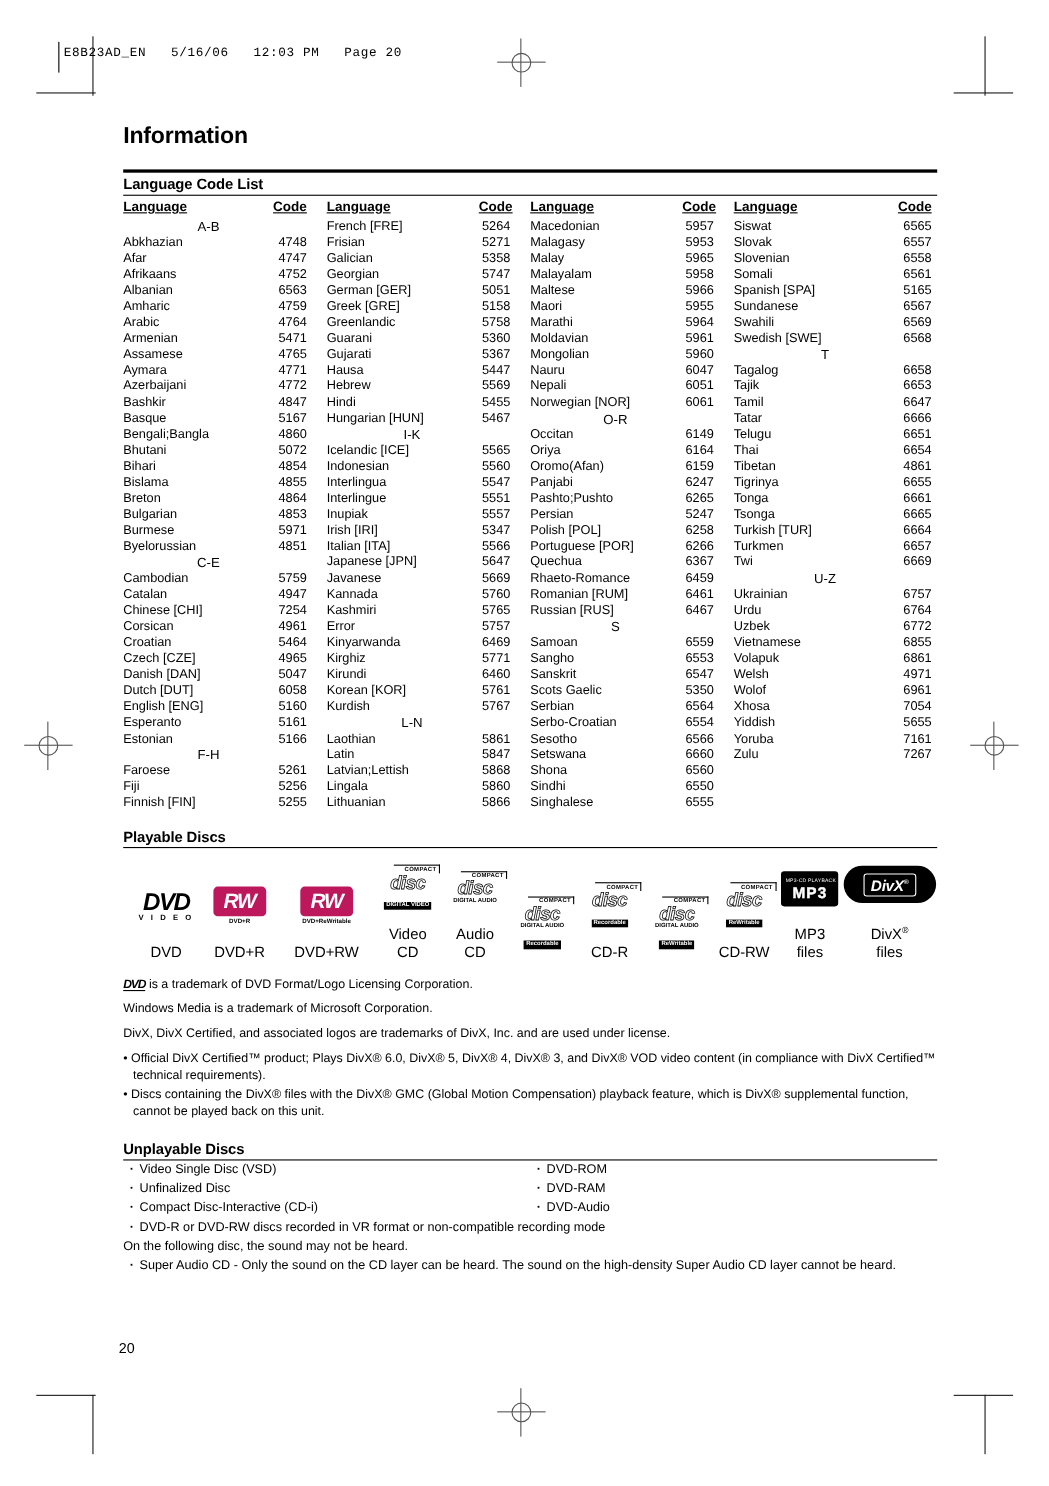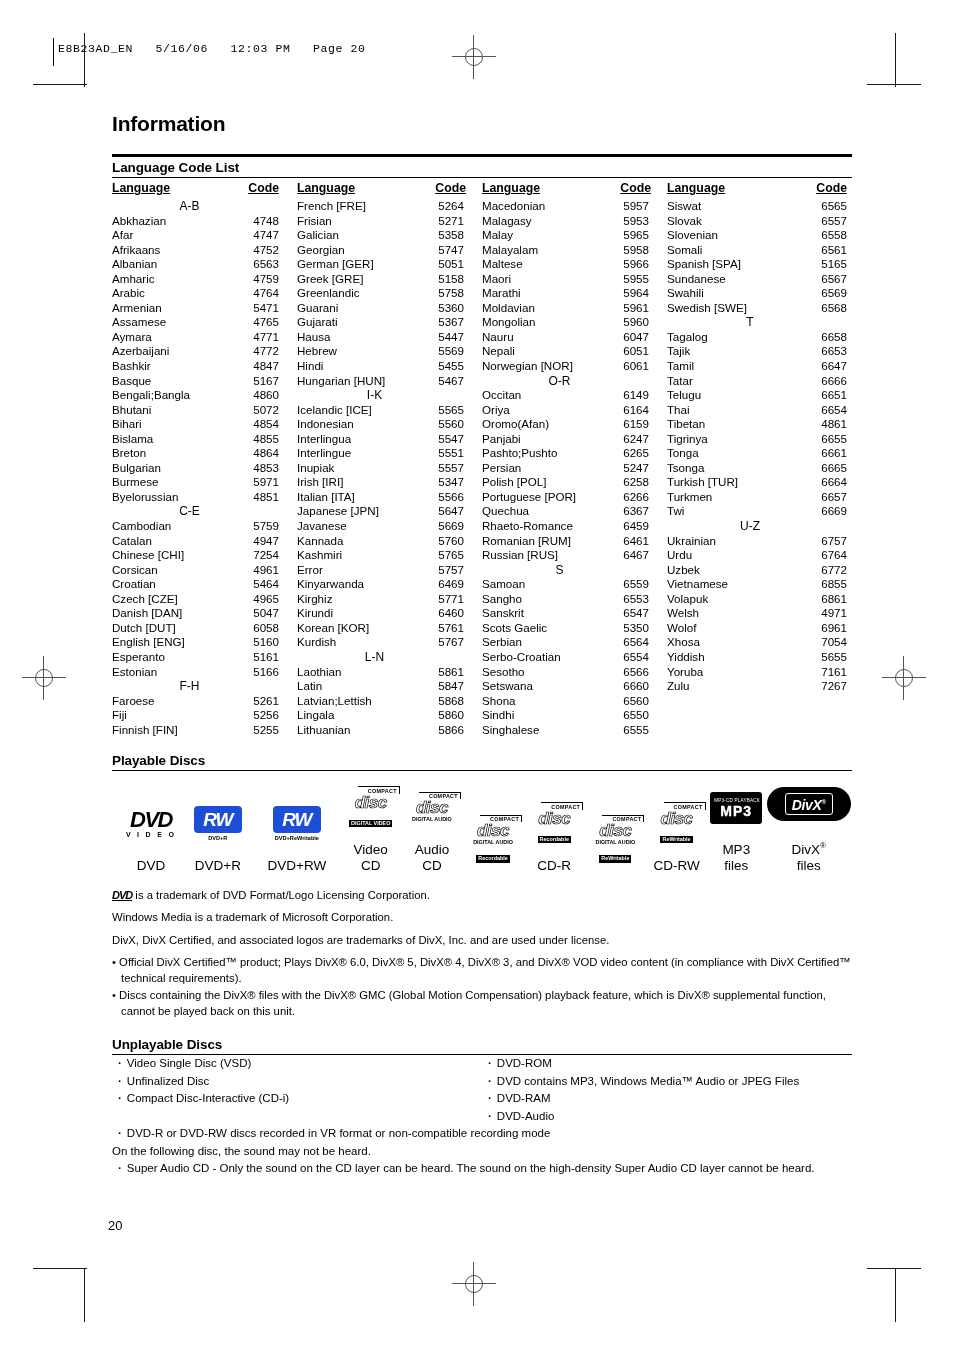--- a/index.html
+++ b/index.html
@@ -139,21 +139,21 @@
     letter-spacing: -1.5px; line-height: 20px;
     font-family: "Liberation Sans", sans-serif;
   }
   .logo-dvdvideo .vid {
     font-size: 7px; font-weight: bold; letter-spacing: 2.3px; margin-top: 1px;
   }
 
   
   .logo-rw { text-align: center; }
   .logo-rw .badge {
-    background: #1d4ed8; color: #fff;
+    background: #be185d; color: #fff;
     font-size: 19px; font-weight: bold; font-style: italic;
     letter-spacing: -1px;
     padding: 4px 9px 4px 9px;
     border-radius: 4px;
     display: inline-block;
     line-height: 19px;
   }
   .logo-rw .sub {
     font-size: 5.6px; font-weight: bold; margin-top: 2px; letter-spacing: 0px;
   }
@@ -1017,21 +1017,20 @@
 
 
     <div class="two-col-list">
       <div class="col" id="unplay-left">
           <div class="item">Video Single Disc (VSD)</div>
           <div class="item">Unfinalized Disc</div>
           <div class="item">Compact Disc-Interactive (CD-i)</div>
         </div>
       <div class="col" id="unplay-right">
           <div class="item">DVD-ROM</div>
-          <div class="item">DVD contains MP3, Windows Media™ Audio or JPEG Files</div>
           <div class="item">DVD-RAM</div>
           <div class="item">DVD-Audio</div>
         </div>
     </div>
 
     <div class="wide-item">DVD-R or DVD-RW discs recorded in VR format or non-compatible recording mode</div>
     <div class="plain-line">On the following disc, the sound may not be heard.</div>
     <div class="wide-item">Super Audio CD - Only the sound on the CD layer can be heard. The sound on the high-density Super Audio CD layer cannot be heard.</div>
   </div>
 

